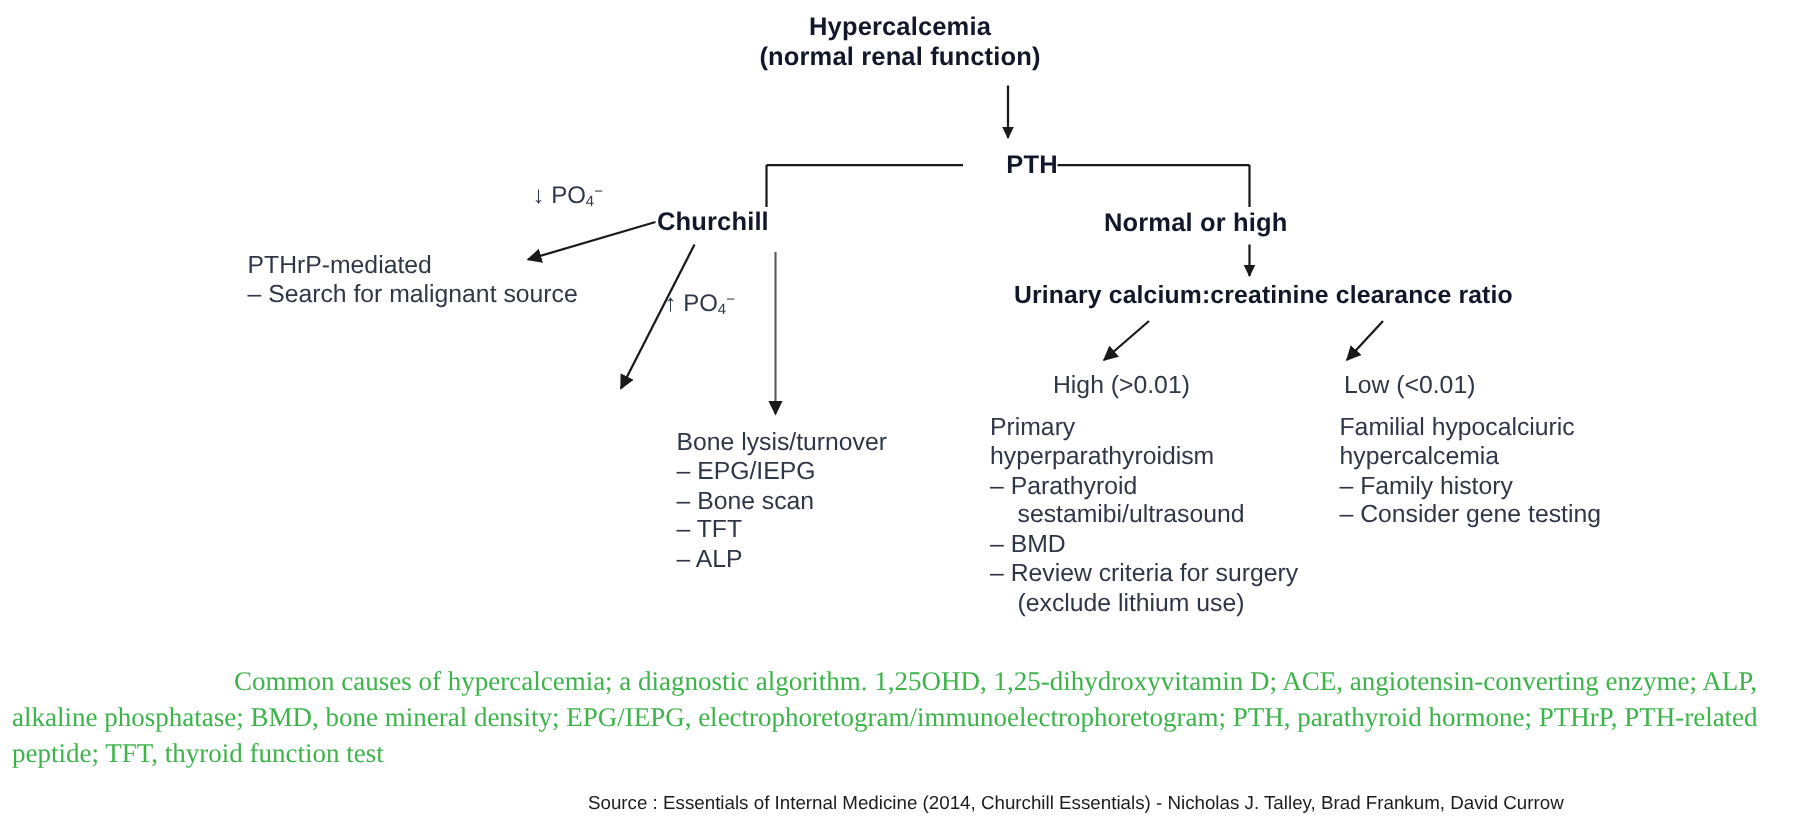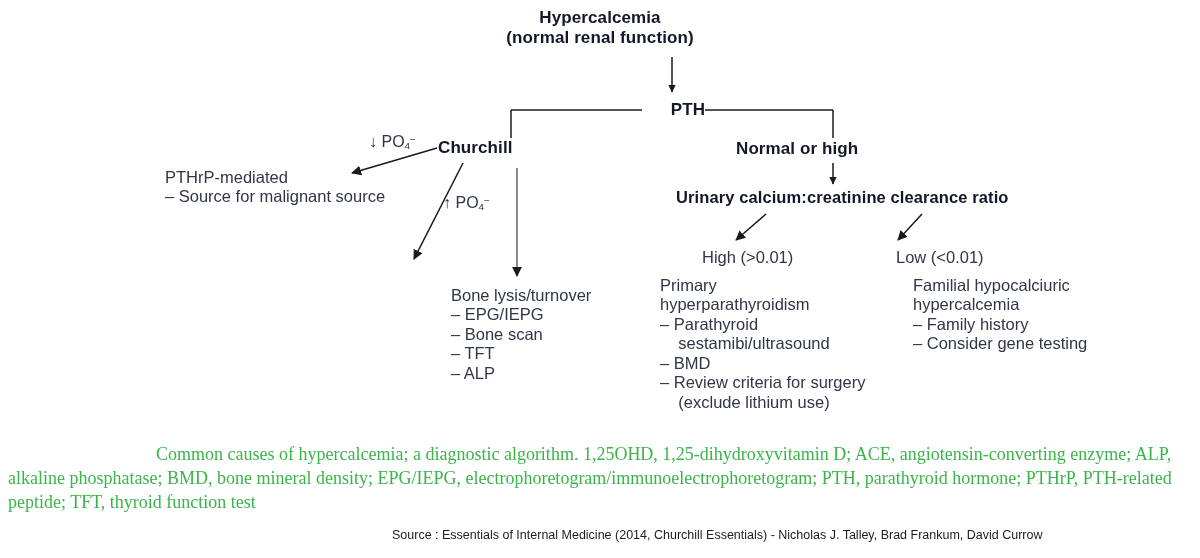--- a/index.html
+++ b/index.html
@@ -17,31 +17,31 @@
   .node{position:absolute;white-space:pre;line-height:1.18;}
   .bold{font-weight:bold;color:#12182a;letter-spacing:.1px;}
   .reg{font-weight:normal;color:#2f3646;}
 
   .t-hyper{left:600px;top:8px;transform:translateX(-50%);text-align:center;font-size:17px;}
   .t-pth{left:672px;top:100px;transform:translateX(-50%);font-size:17px;padding-left:32px;}
   .t-suppressed{left:438px;top:138px;font-size:17px;}
   .t-normalhigh{left:736px;top:139px;font-size:17px;}
   .t-urinary{left:676px;top:188px;font-size:16.5px;}
 
-  .t-po4down{left:355px;top:133px;font-size:16px;margin-left:14px;}
+  .t-po4down{left:355px;top:122px;font-size:16px;}
   .t-po4up{left:443px;top:194px;font-size:16px;}
 
   .t-high{left:702px;top:248px;font-size:16.5px;}
   .t-low{left:896px;top:248px;font-size:16.5px;}
 
   .t-pthrp{left:165px;top:168px;font-size:16.5px;}
   .t-1250{left:242px;top:266px;font-size:16.5px;}
   .t-bone{left:451px;top:286px;font-size:16.5px;}
   .t-primary{left:645px;top:276px;font-size:16.5px;margin-left:15px;}
-  .t-familial{left:893px;top:276px;font-size:16.5px;margin-left:20px;}
+  .t-familial{left:893px;top:276px;font-size:16.5px;}
 
   sub{font-size:.62em;vertical-align:-.22em;}
   sup{font-size:.62em;vertical-align:.42em;}
 
   .caption{
     position:absolute;left:8px;top:443px;width:1184px;
     color:#3cb44a;
     font-size:18px;
     line-height:1.33;
     font-family:Liberation Serif, serif;
@@ -97,21 +97,21 @@
   <div class="node bold t-urinary">Urinary calcium:creatinine clearance ratio</div>
 
   <div class="node reg t-po4down"><span>↓</span> <span>PO</span><sub>4</sub><sup>−</sup></div>
 
   <div class="node reg t-po4up"><span>↑</span> <span>PO</span><sub>4</sub><sup>−</sup></div>
 
   <div class="node reg t-high">High (&gt;0.01)</div>
   <div class="node reg t-low">Low (&lt;0.01)</div>
 
   <div class="node reg t-pthrp">PTHrP-mediated
-– Source for malignant source</div>
+– Search for malignant source</div>
   <div class="node reg t-bone">Bone lysis/turnover
 – EPG/IEPG
 – Bone scan
 – TFT
 – ALP</div>
   <div class="node reg t-primary">Primary
 hyperparathyroidism
 – Parathyroid
     sestamibi/ultrasound
 – BMD

